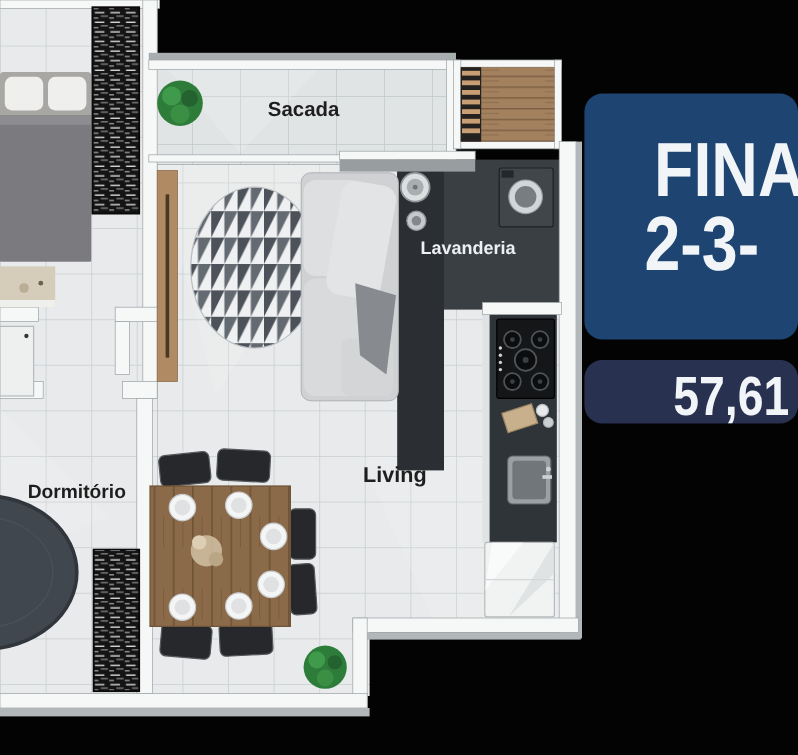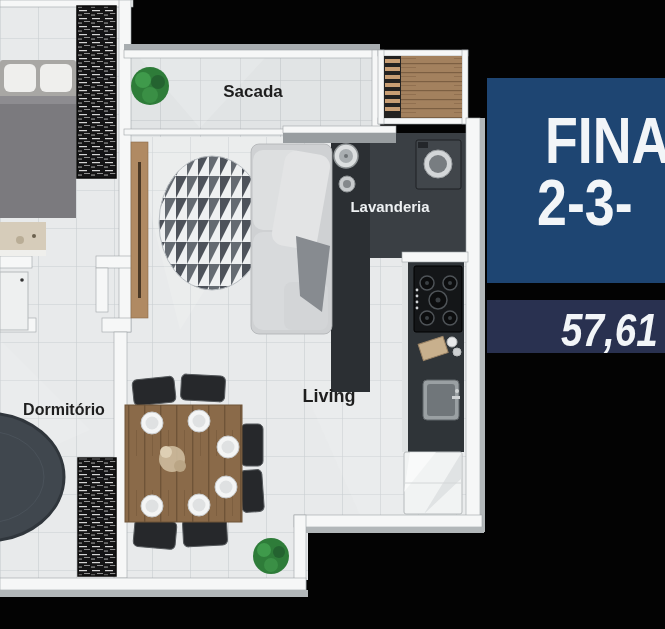--- a/index.html
+++ b/index.html
@@ -1,23 +1,23 @@
 <!DOCTYPE html>
 <html><head>
 <meta charset="utf-8">
 <style>
   html,body{margin:0;padding:0;background:#000;}
   #stage{position:relative;width:665px;height:629px;background:#030303;overflow:hidden;
          font-family:"Liberation Sans",sans-serif;text-align:center;}
   #plan-svg{position:absolute;left:0;top:0;}
   .room-label{font-family:"Liberation Sans",sans-serif;font-weight:bold;fill:#1e1e1e;}
   .room-label-light{font-family:"Liberation Sans",sans-serif;font-weight:bold;fill:#edf0f2;}
-  .banner{position:absolute;left:487px;width:178px;overflow:hidden;}
+  .banner{position:absolute;left:487px;width:178px;overflow:hidden;border-radius:15px;}
   .banner-promo{top:78px;height:205px;background:#1e4572;}
-  .banner-area{top:300px;height:53px;background:#293150;font-style:italic;}
+  .banner-area{top:300px;height:53px;background:#293150;}
   .banner-text{position:absolute;color:#f2f5f8;font-weight:bold;white-space:nowrap;
                transform:scaleX(0.84);transform-origin:left center;line-height:1;}
   .promo-line1{left:58px;top:31px;font-size:64px;}
   .promo-line2{left:50px;top:93px;font-size:64px;}
   .area-text{left:74px;top:7px;font-size:46px;}
 </style>
 </head>
 <body>
 
 <div id="stage">

